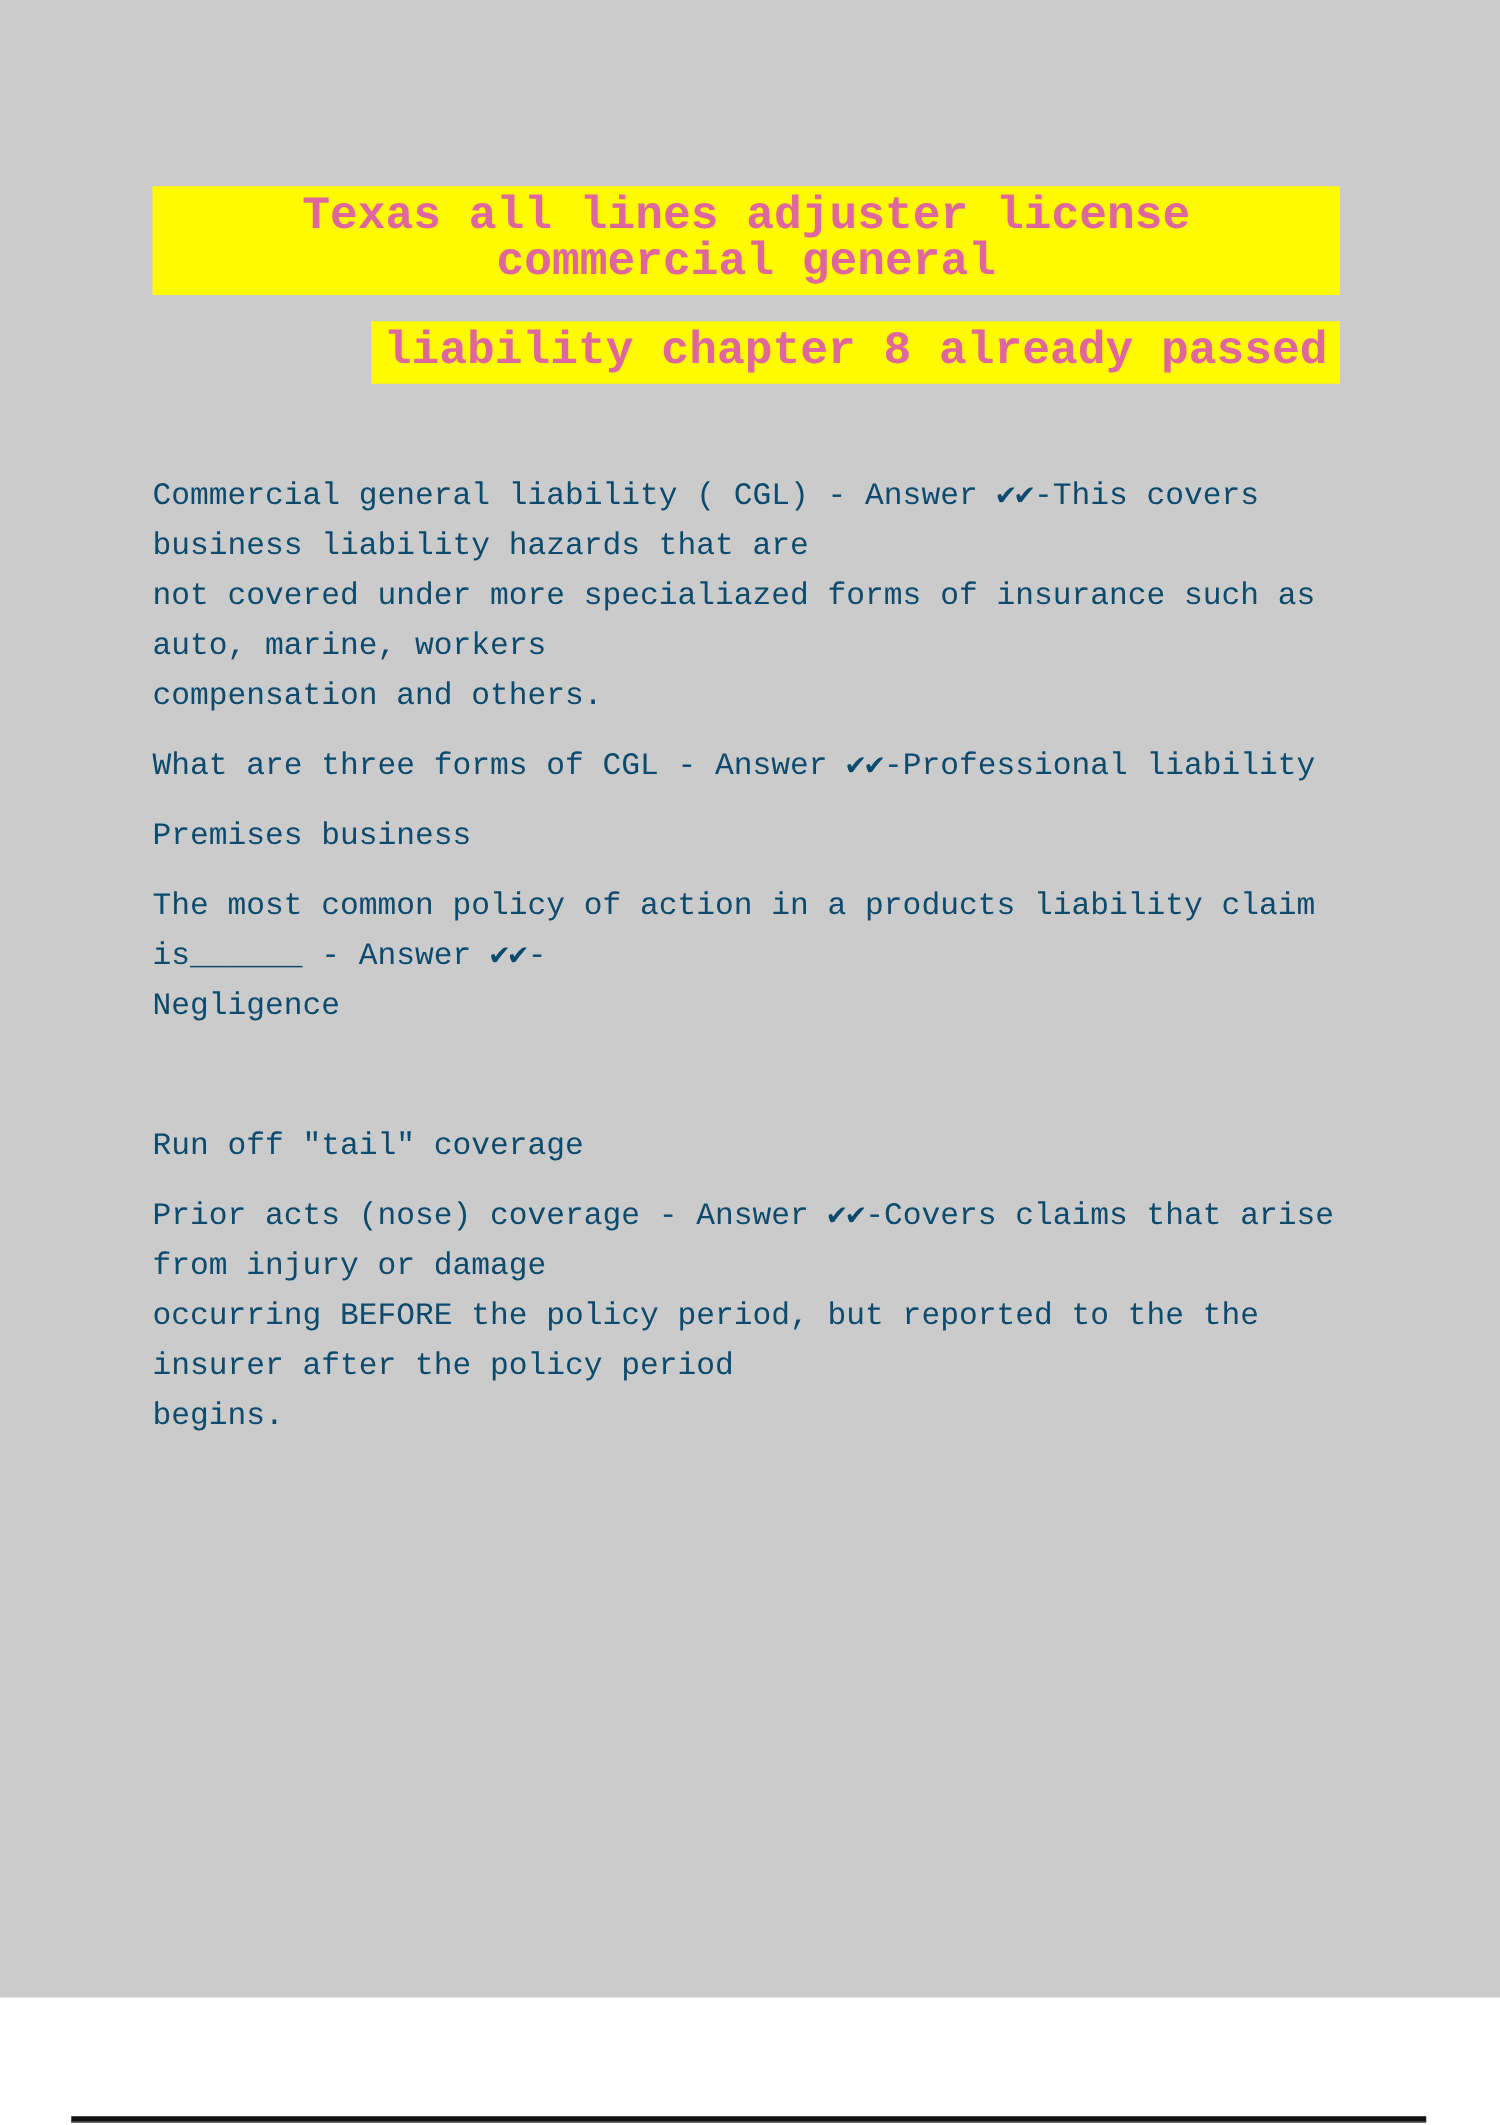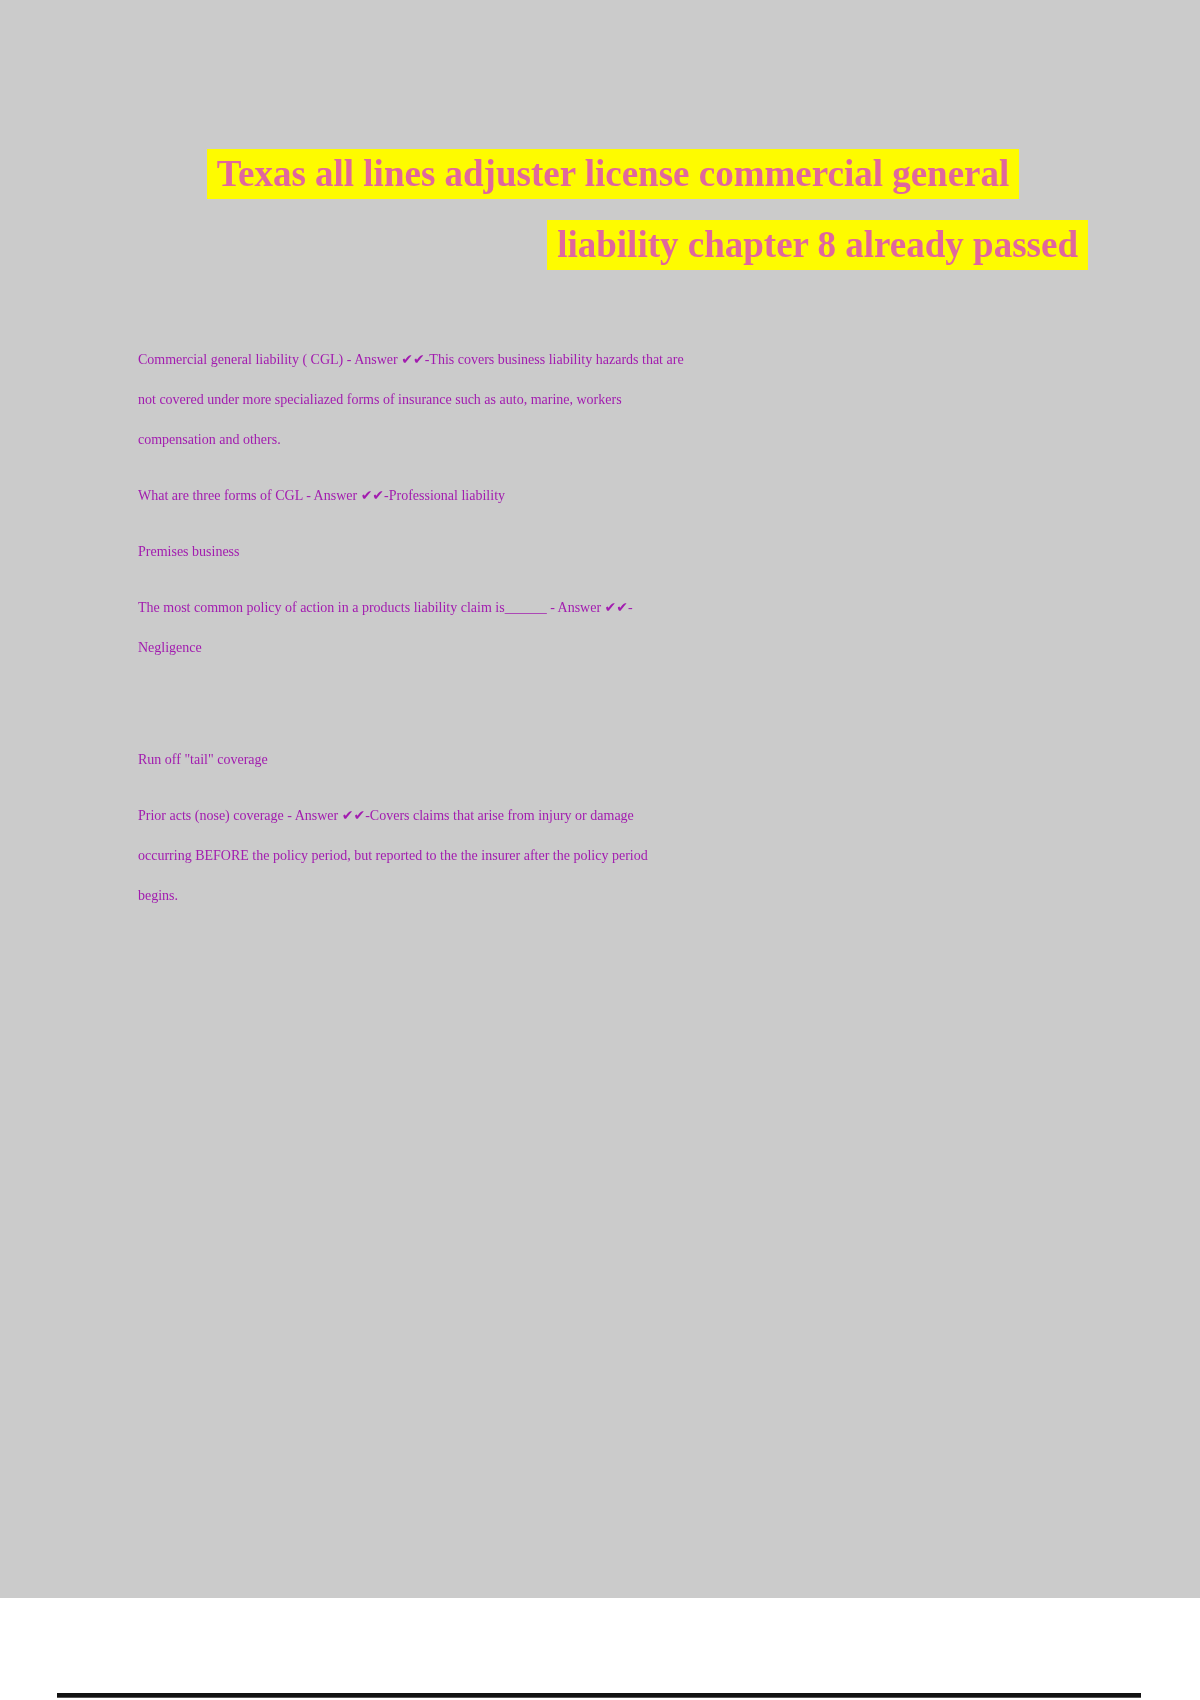--- a/index.html
+++ b/index.html
@@ -10,43 +10,44 @@
     overflow: hidden;
     background: #cbcbcb;
     font-family: "Liberation Serif", "DejaVu Serif", serif;
   }
   .page {
     position: absolute;
     inset: 0;
   }
   .content {
     position: absolute;
-    left: 138px;
+    left: 122px;
     top: 0;
     width: 950px;
+    font-family: Liberation Mono, monospace;
   }
   .doc-title {
     text-align: center;
     font-weight: bold;
     font-size: 37px;
     color: #e0679d;
   }
   .title-line { margin: 0; line-height: 1; }
   .title-line .hl {
     display: inline-block;
     background: #fefb00;
     padding: 6px 10px 7px 10px;
   }
   .t1 { margin-top: 149px; }
   .t2 { margin-top: 21px; text-align: right; }
   .paras { margin-top: 70px; }
   p.para {
-    font-size: 14px;
+    font-size: 25px;
     line-height: 40px;
-    color: #a21caf;
+    color: #0c4a6e;
     margin: 0 0 16px 0;
     white-space: pre-line;
   }
   .para-gap { height: 56px; }
   .footer-strip {
     position: absolute;
     left: 0;
     bottom: 0;
     width: 1200px;
     height: 102px;

